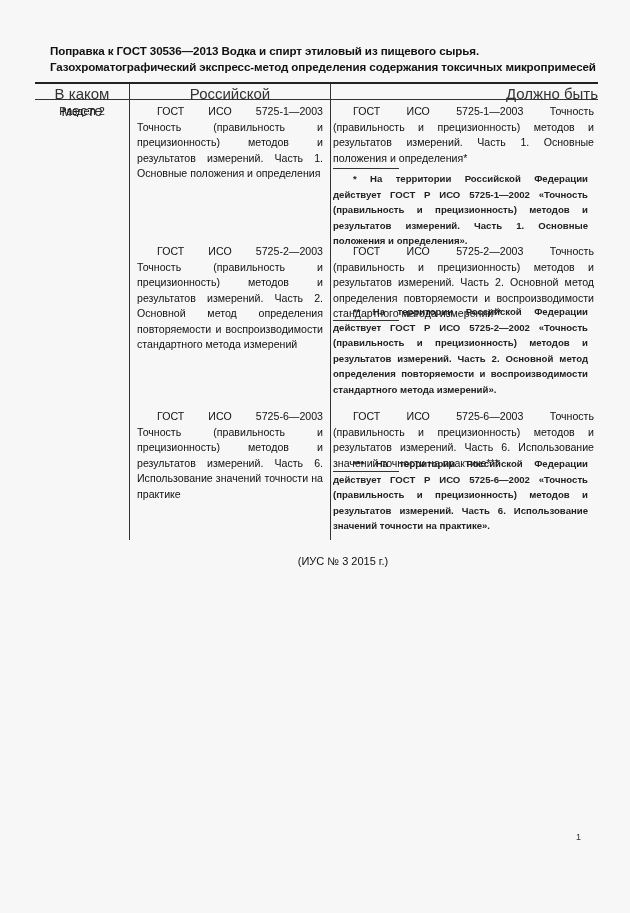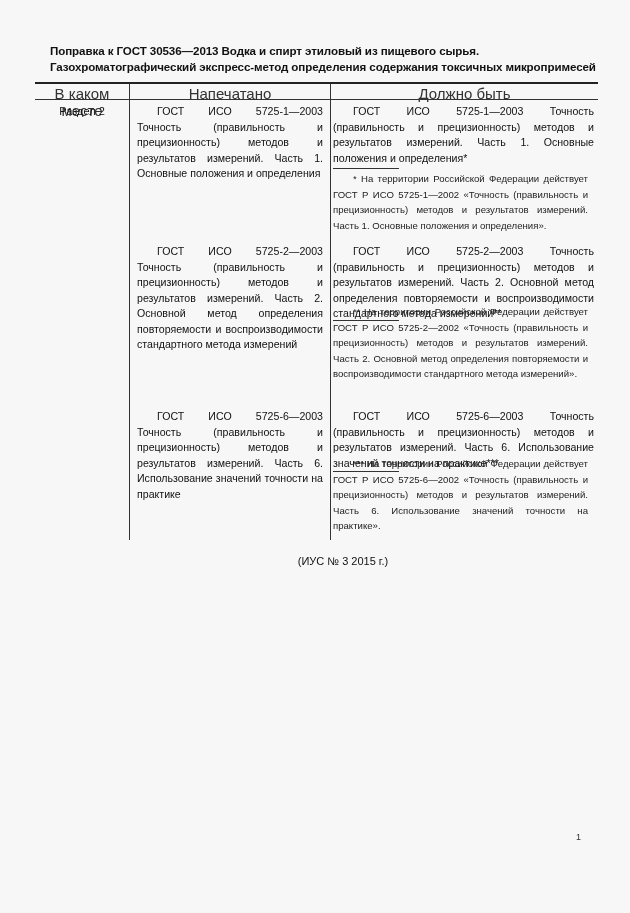--- a/index.html
+++ b/index.html
@@ -13,41 +13,41 @@
     font-weight: bold; font-size: 11.6px; line-height: 16px; letter-spacing: -0.1px;
   }
   .rule-top { position: absolute; left: 35px; top: 82px; width: 563px; height: 2px; background: #222; }
   .rule-head { position: absolute; left: 35px; top: 99px; width: 563px; height: 1px; background: #333; }
   .vline { position: absolute; width: 1px; background: #333; }
   .vl1 { left: 129px; top: 84px; height: 456px; }
   .vl2 { left: 330px; top: 84px; height: 456px; }
   .hcell { position: absolute; top: 85px; font-size: 15px; color: #333; text-align: center; }
   .h1 { left: 35px; width: 94px; }
   .h2 { left: 130px; width: 200px; }
-  .h3 { left: 331px; width: 267px; }
+  .h3 { left: 331px; width: 267px; text-align: right; }
   .place { position: absolute; left: 35px; width: 94px; top: 105px; text-align: center; font-size: 11px; }
   .cell { position: absolute; font-size: 10.6px; line-height: 15.5px; text-align: justify; }
   .printed { left: 137px; width: 186px; }
   .should { left: 333px; width: 261px; }
   .ind { text-indent: 20px; }
   .fn-rule { position: absolute; left: 333px; width: 66px; height: 1px; background: #333; }
-  .fn { position: absolute; left: 333px; width: 255px; font-size: 9.6px; line-height: 15.5px; text-align: justify; color: #222; }
+  .fn { position: absolute; left: 333px; width: 255px; font-size: 9.6px; line-height: 15.5px; text-align: justify; color: #222; font-weight: bold; }
   .ius { position: absolute; left: 0; width: 630px; top: 555px; text-align: center; font-size: 11px; margin-left: 28px; }
   .pagenum { position: absolute; left: 576px; top: 832px; font-size: 9px; color: #333; }
 </style>
 </head>
 <body>
 
 <div>
   <div class="title">Поправка к ГОСТ 30536—2013 Водка и спирт этиловый из пищевого сырья. Газохроматографический экспресс-метод определения содержания токсичных микропримесей</div>
 
   <div>
     <div class="rule-top"></div>
     <div class="hcell h1">В каком месте</div>
-    <div class="hcell h2">Напечатано</div>
+    <div class="hcell h2">Российской</div>
     <div class="hcell h3">Должно быть</div>
     <div class="rule-head"></div>
     <div class="vline vl1"></div>
     <div class="vline vl2"></div>
 
     <div class="place">Раздел 2</div>
 
     <div class="cell printed ind" style="top:104px">ГОСТ ИСО 5725-1—2003 Точность (правильность и прецизионность) методов и результатов измерений. Часть 1. Основные положения и определения</div>
     <div class="cell should ind" style="top:104px">ГОСТ ИСО 5725-1—2003 Точность (правильность и прецизионность) методов и результатов измерений. Часть 1. Основные положения и определения*</div>
     <div class="fn-rule" style="top:168px"></div>

